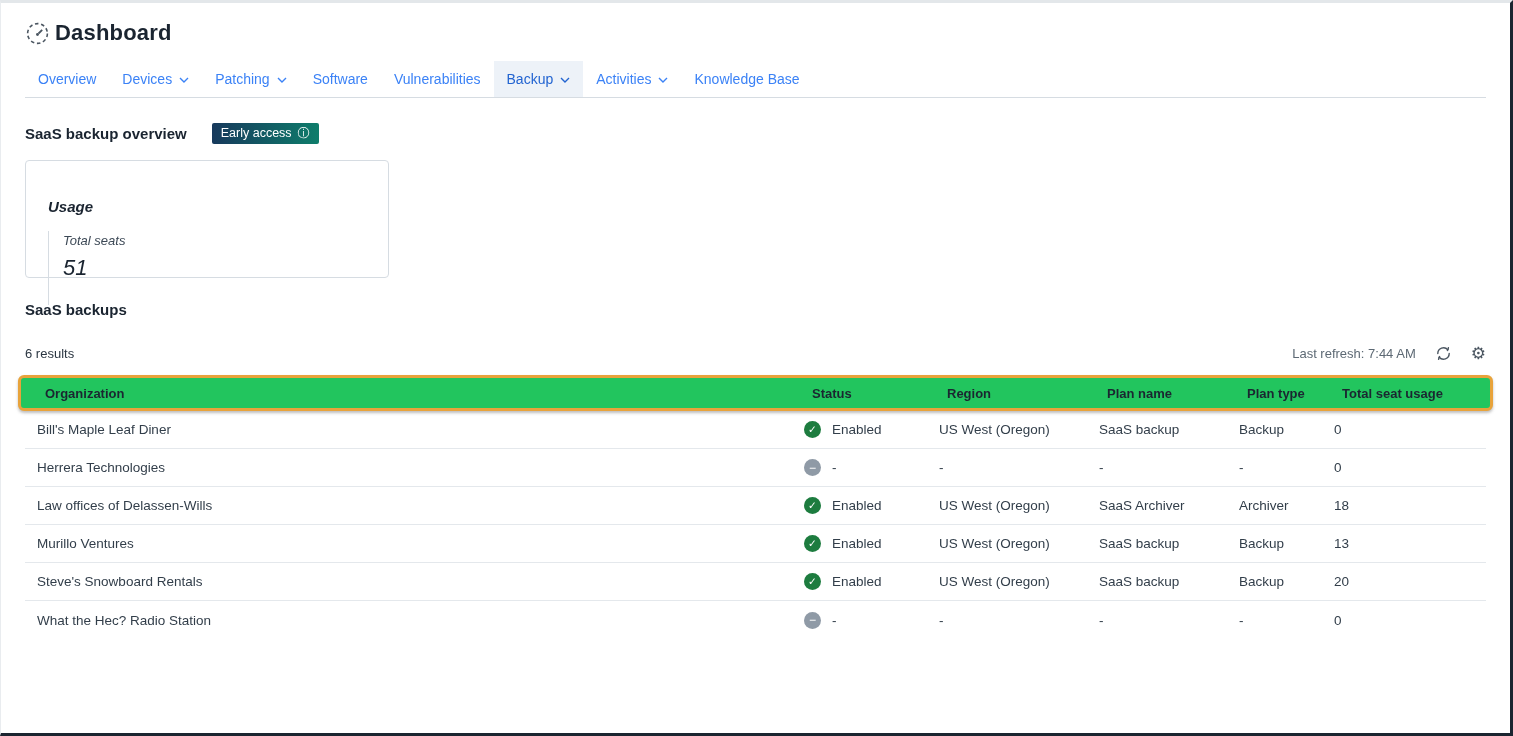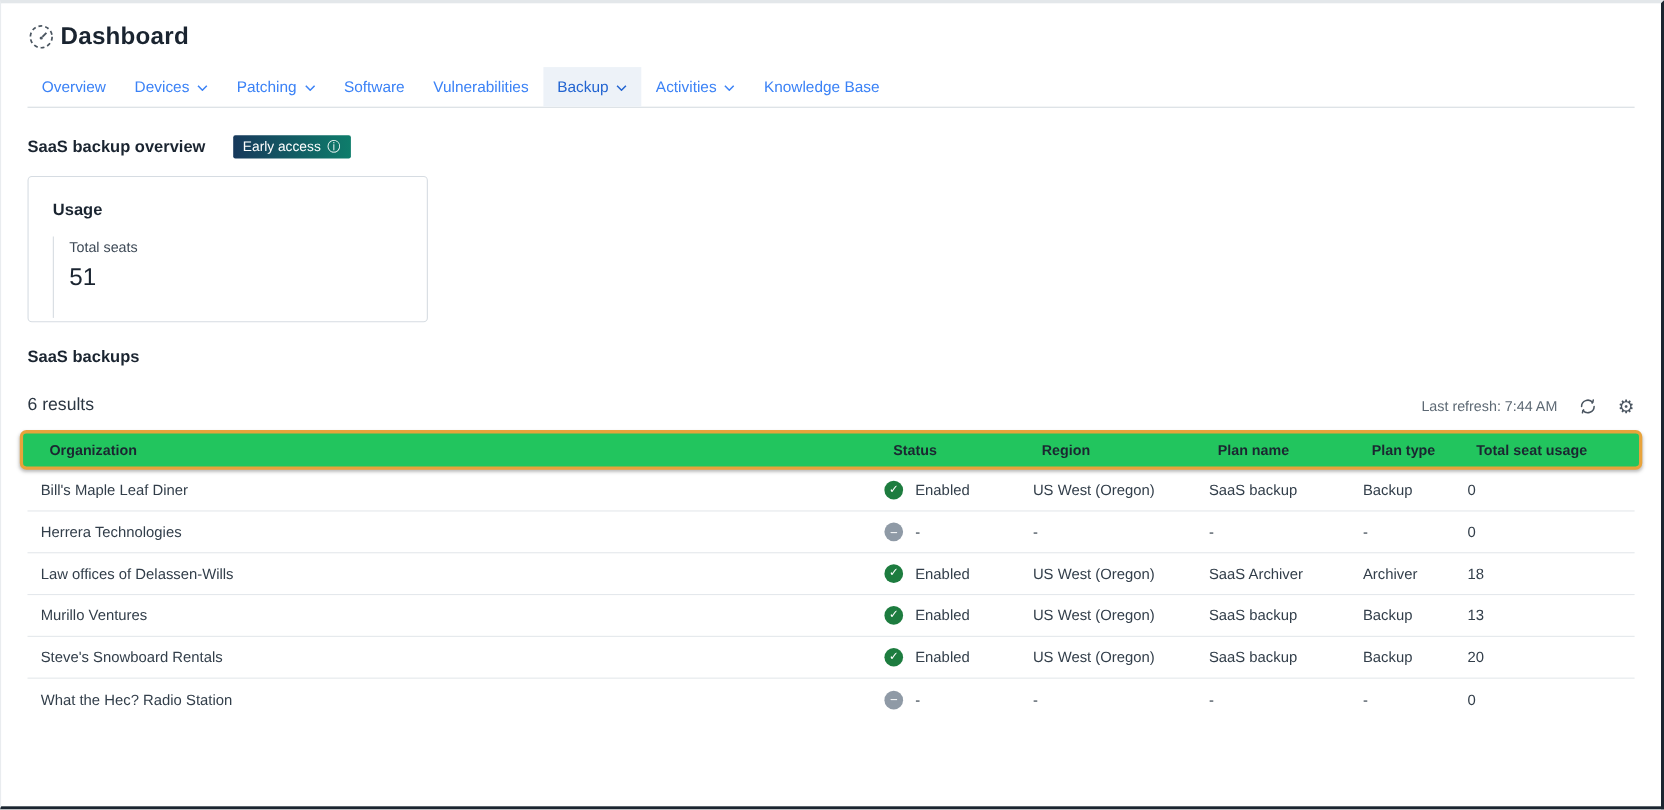--- a/index.html
+++ b/index.html
@@ -42,31 +42,31 @@
   .section-heading { font-size: 15px; font-weight: bold; color: #1a2430; }
   .badge {
     display: inline-flex; align-items: center; gap: 6px;
     background: linear-gradient(90deg, #17395c 0%, #0e7d6b 100%);
     color: #ffffff; font-size: 12.5px; padding: 3px 9px 4px 9px; border-radius: 2px;
     cursor: default;
   }
   .badge .info { font-size: 12px; line-height: 1; cursor: pointer; }
   
   .usage-card {
-    margin-top: 16px; width: 364px; height: 133px;
-    border: 1px solid #d6dce2; border-radius: 4px; padding: 21px 22px;
+    margin-top: 16px; width: 364px; height: 118px;
+    border: 1px solid #d6dce2; border-radius: 4px; padding: 37px 22px; font-style: italic;
   }
   .usage-title { font-size: 15px; font-weight: bold; color: #1a2430; }
   .metric { margin-top: 16px; border-left: 1px solid #d6dce2; padding: 2px 0 24px 14px; }
   .metric-label { font-size: 13px; color: #3d4956; }
   .metric-value { margin-top: 7px; font-size: 22px; color: #1a2430; font-weight: 500; }
   
   .backups-heading { margin-top: 23px; font-size: 15px; font-weight: bold; color: #1a2430; }
   .results-row { margin-top: 27px; display: flex; align-items: center; justify-content: space-between; }
-  .results-count { font-size: 16px; color: #2b3642; }
+  .results-count { font-size: 13px; color: #2b3642; }
   .refresh-group { display: flex; align-items: center; gap: 19px; }
   .last-refresh { font-size: 13px; color: #5d6974; }
   .icon-btn { display: inline-flex; align-items: center; justify-content: center; cursor: pointer; color: #4a5560; }
   .gear-glyph { font-size: 17px; line-height: 1; }
   
   .grid-row {
     display: grid;
     grid-template-columns: 767px 135px 160px 140px 95px 1fr;
     align-items: center;
   }

